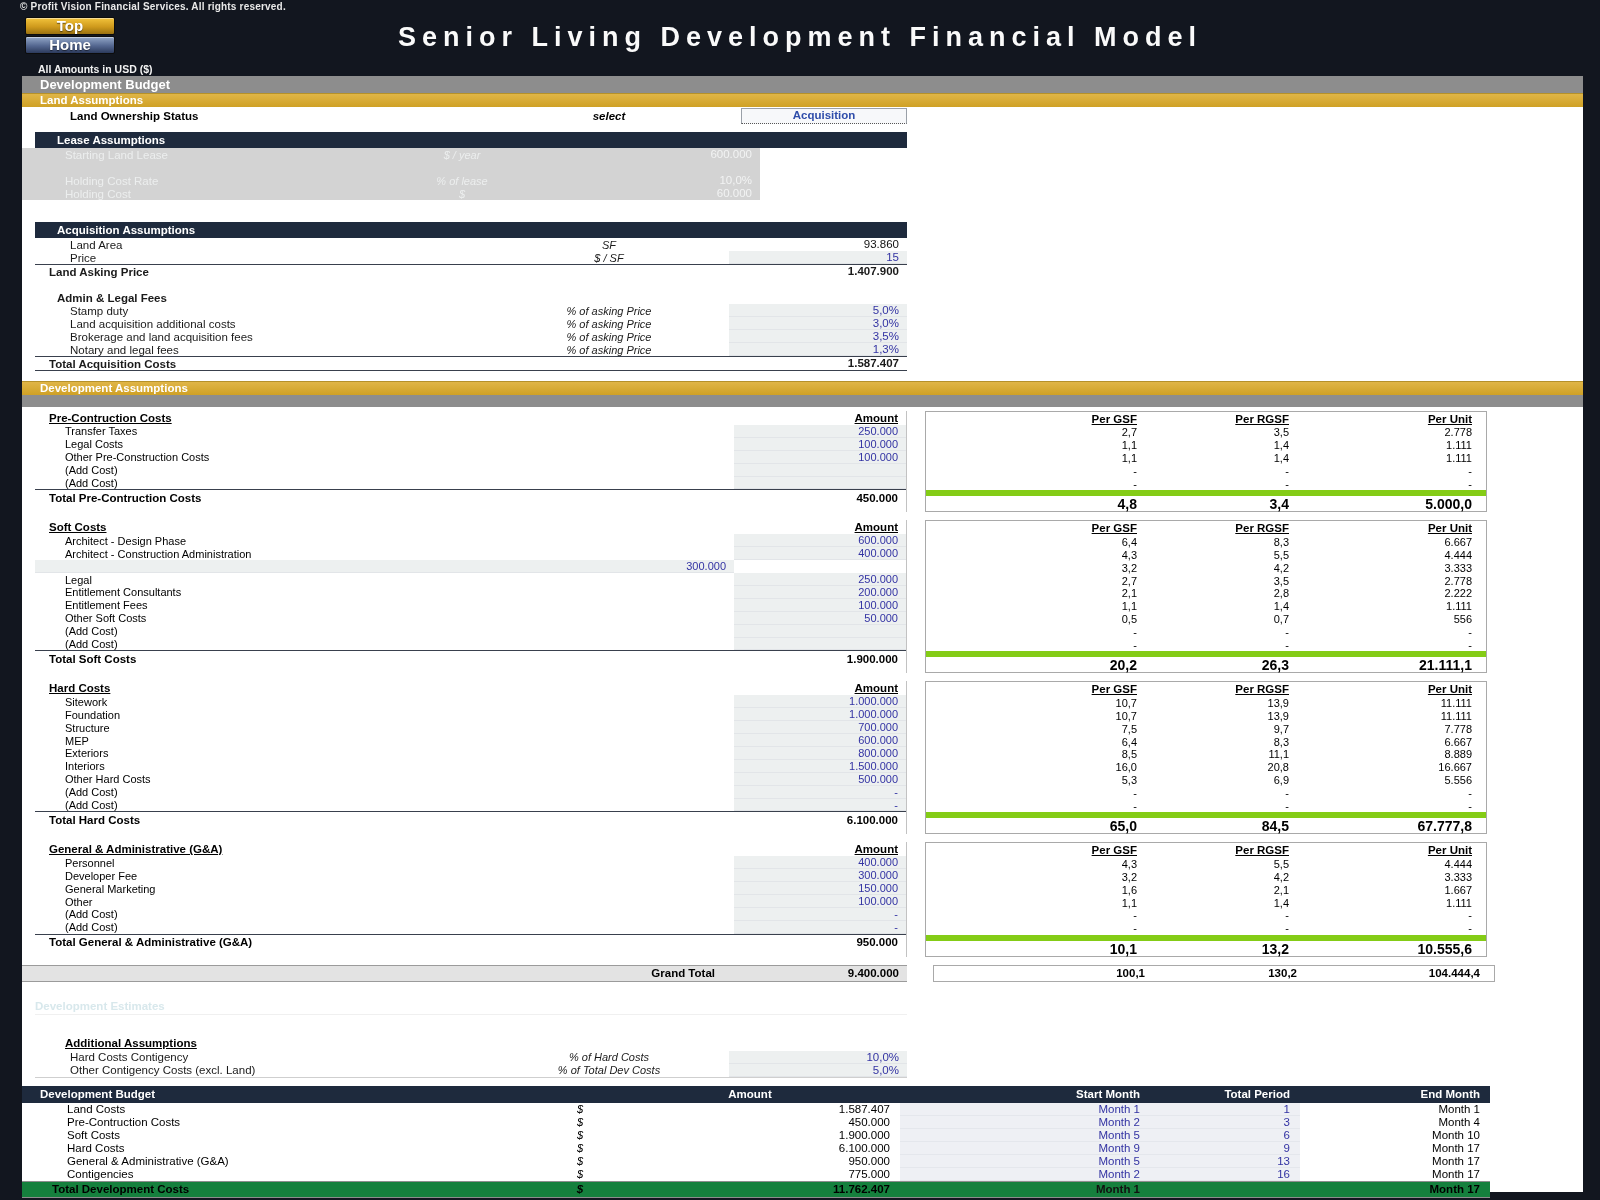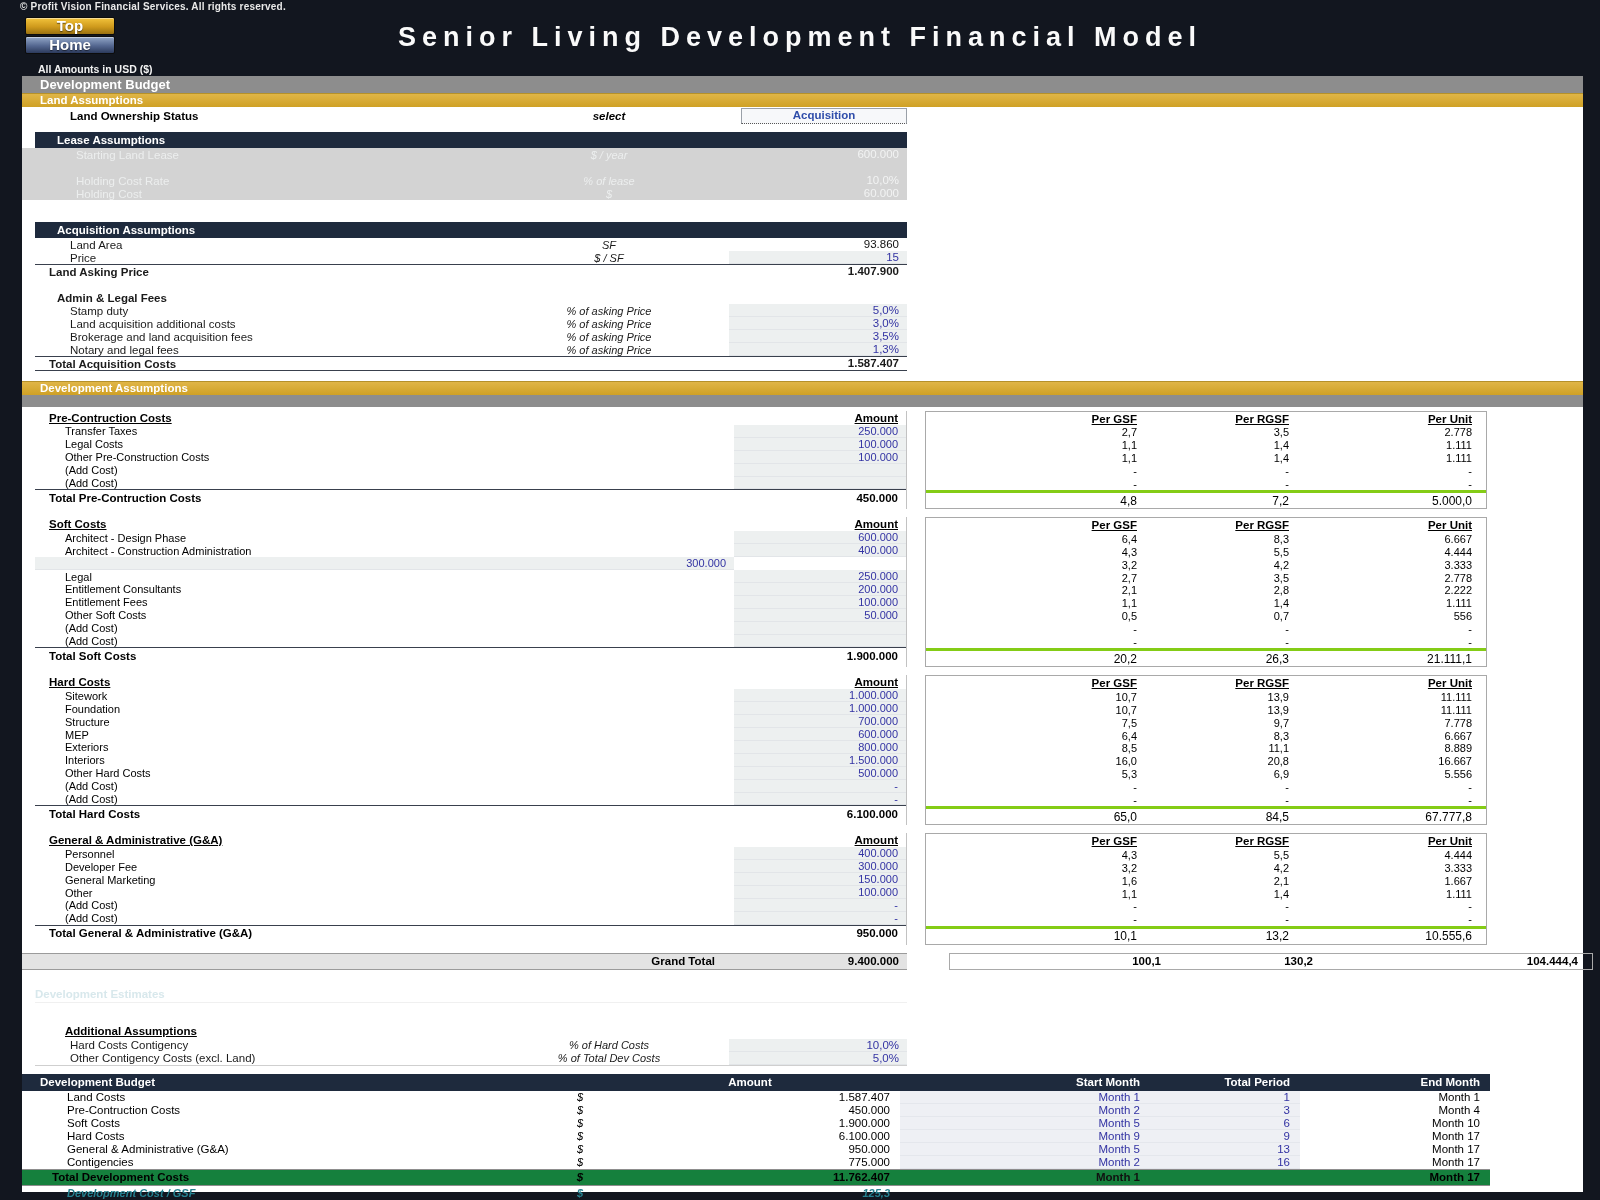--- a/index.html
+++ b/index.html
@@ -38,21 +38,21 @@
   .arow .unit{text-align:center;font-style:italic;font-size:11px;}
   .arow .val{text-align:right;padding-right:8px;box-sizing:border-box;height:13px;line-height:13px;}
   .arow[data-type="input"] .val{background:#edf0f0;color:#3333a3;border-bottom:1px solid #e2e5e8;}
   .arow[data-type="total"]{font-weight:bold;border-top:1px solid #39404d;}
   .arow[data-type="total"] .lab{padding-left:14px;}
   .arow[data-type="subheader"] .lab{font-weight:bold;padding-left:22px;}
   .arow[data-type="plain"] .val{color:#111;}
   .acq-table{border-bottom:1px solid #39404d;}
 
   
-  .lease-block{margin-left:-13px;padding-left:19px;width:885px;background:#d3d3d3;box-sizing:border-box;}
+  .lease-block{margin-left:-13px;padding-left:8px;width:738px;background:#d3d3d3;box-sizing:border-box;}
   .lease-block .arow{color:#eceeee;}
   .lease-block .arow .val{color:#f2f3f3;}
 
   
   .own-row{position:relative;display:grid;grid-template-columns:1fr 240px 178px;height:16px;align-items:center;font-size:11.5px;margin-top:1px;}
   .own-row .lab{padding-left:35px;font-weight:bold;}
   .own-row .hint{text-align:center;font-style:italic;font-weight:bold;}
   .own-btn{position:absolute;right:0;top:0;width:164px;height:14px;background:#f7f8fa;border:1px solid #9aa0a8;
     border-bottom:1px dotted #555;color:#2f4daa;font-size:11.5px;font-weight:bold;text-align:center;line-height:13px;cursor:pointer;}
 
@@ -71,31 +71,31 @@
     font-size:11.5px;font-weight:bold;border-top:1px solid #39404d;}
   .cs-ltotal .tl{padding-left:14px;}
   .cs-ltotal .ta{text-align:right;padding-right:8px;}
   .cs-right{border:1px solid #a9a9a9;align-self:start;background:#fff;}
   .cs-rhead{display:grid;grid-template-columns:225px 152px 1fr;height:14px;align-items:center;
     font-size:11.5px;font-weight:bold;}
   .cs-rhead span{text-align:right;padding-right:14px;text-decoration:underline;}
   .cs-rrow{display:grid;grid-template-columns:225px 152px 1fr;height:12.9px;align-items:center;font-size:11px;}
   .cs-rrow span{text-align:right;padding-right:14px;}
   .cs-rtotal{display:grid;grid-template-columns:225px 152px 1fr;height:15px;align-items:center;
-    font-size:12px;font-weight:normal;border-top:3px solid #84cc16;}
+    font-size:14px;font-weight:bold;border-top:6px solid #84cc16;}
   .cs-rtotal span{text-align:right;padding-right:14px;}
 
   
   .grand-row{display:grid;grid-template-columns:885px 562px;column-gap:5px;margin-top:4px;}
   .gt-left{margin-left:-13px;padding-left:13px;background:#e3e3e3;border-top:1px solid #9b9b9b;border-bottom:1px solid #9b9b9b;
     display:grid;grid-template-columns:1fr 178px;height:17px;align-items:center;font-size:11.5px;font-weight:bold;box-sizing:border-box;width:885px;}
   .gt-left .gl{text-align:right;padding-right:14px;}
   .gt-left .ga{text-align:right;padding-right:8px;}
   .gt-right{border:1px solid #a9a9a9;display:grid;grid-template-columns:225px 152px 1fr;height:17px;
-    align-items:center;font-size:11.5px;font-weight:bold;box-sizing:border-box;width:644px;margin-left:24px;}
+    align-items:center;font-size:11.5px;font-weight:bold;box-sizing:border-box;width:562px;margin-left:8px;}
   .gt-right span{text-align:right;padding-right:14px;}
 
   
   .faint-row{margin-left:13px;margin-top:18px;height:14px;font-size:11.5px;font-weight:bold;
     color:#d8e8ec;border-bottom:1px solid #f0f0f0;width:872px;}
 
   
   .addl{margin-top:21px;}
   .addl-title{padding-left:30px;font-size:11.5px;font-weight:bold;text-decoration:underline;height:15px;line-height:15px;}
   .addl-box{border-bottom:1px solid #cfcfcf;}
@@ -328,21 +328,21 @@
               </div>
 
               <div class="cs-rrow">
                 <span>-</span>
                 <span>-</span>
                 <span>-</span>
               </div>
             </div>
           <div class="cs-rtotal">
             <span>4,8</span>
-            <span>7,2</span>
+            <span>3,4</span>
             <span>5.000,0</span>
           </div>
         </div>
       </div>
 
       <div class="cost-section">
         <div class="cs-left">
           <div class="cs-lhead">
             <span class="t">Soft Costs</span>
             <span class="a">Amount</span>

